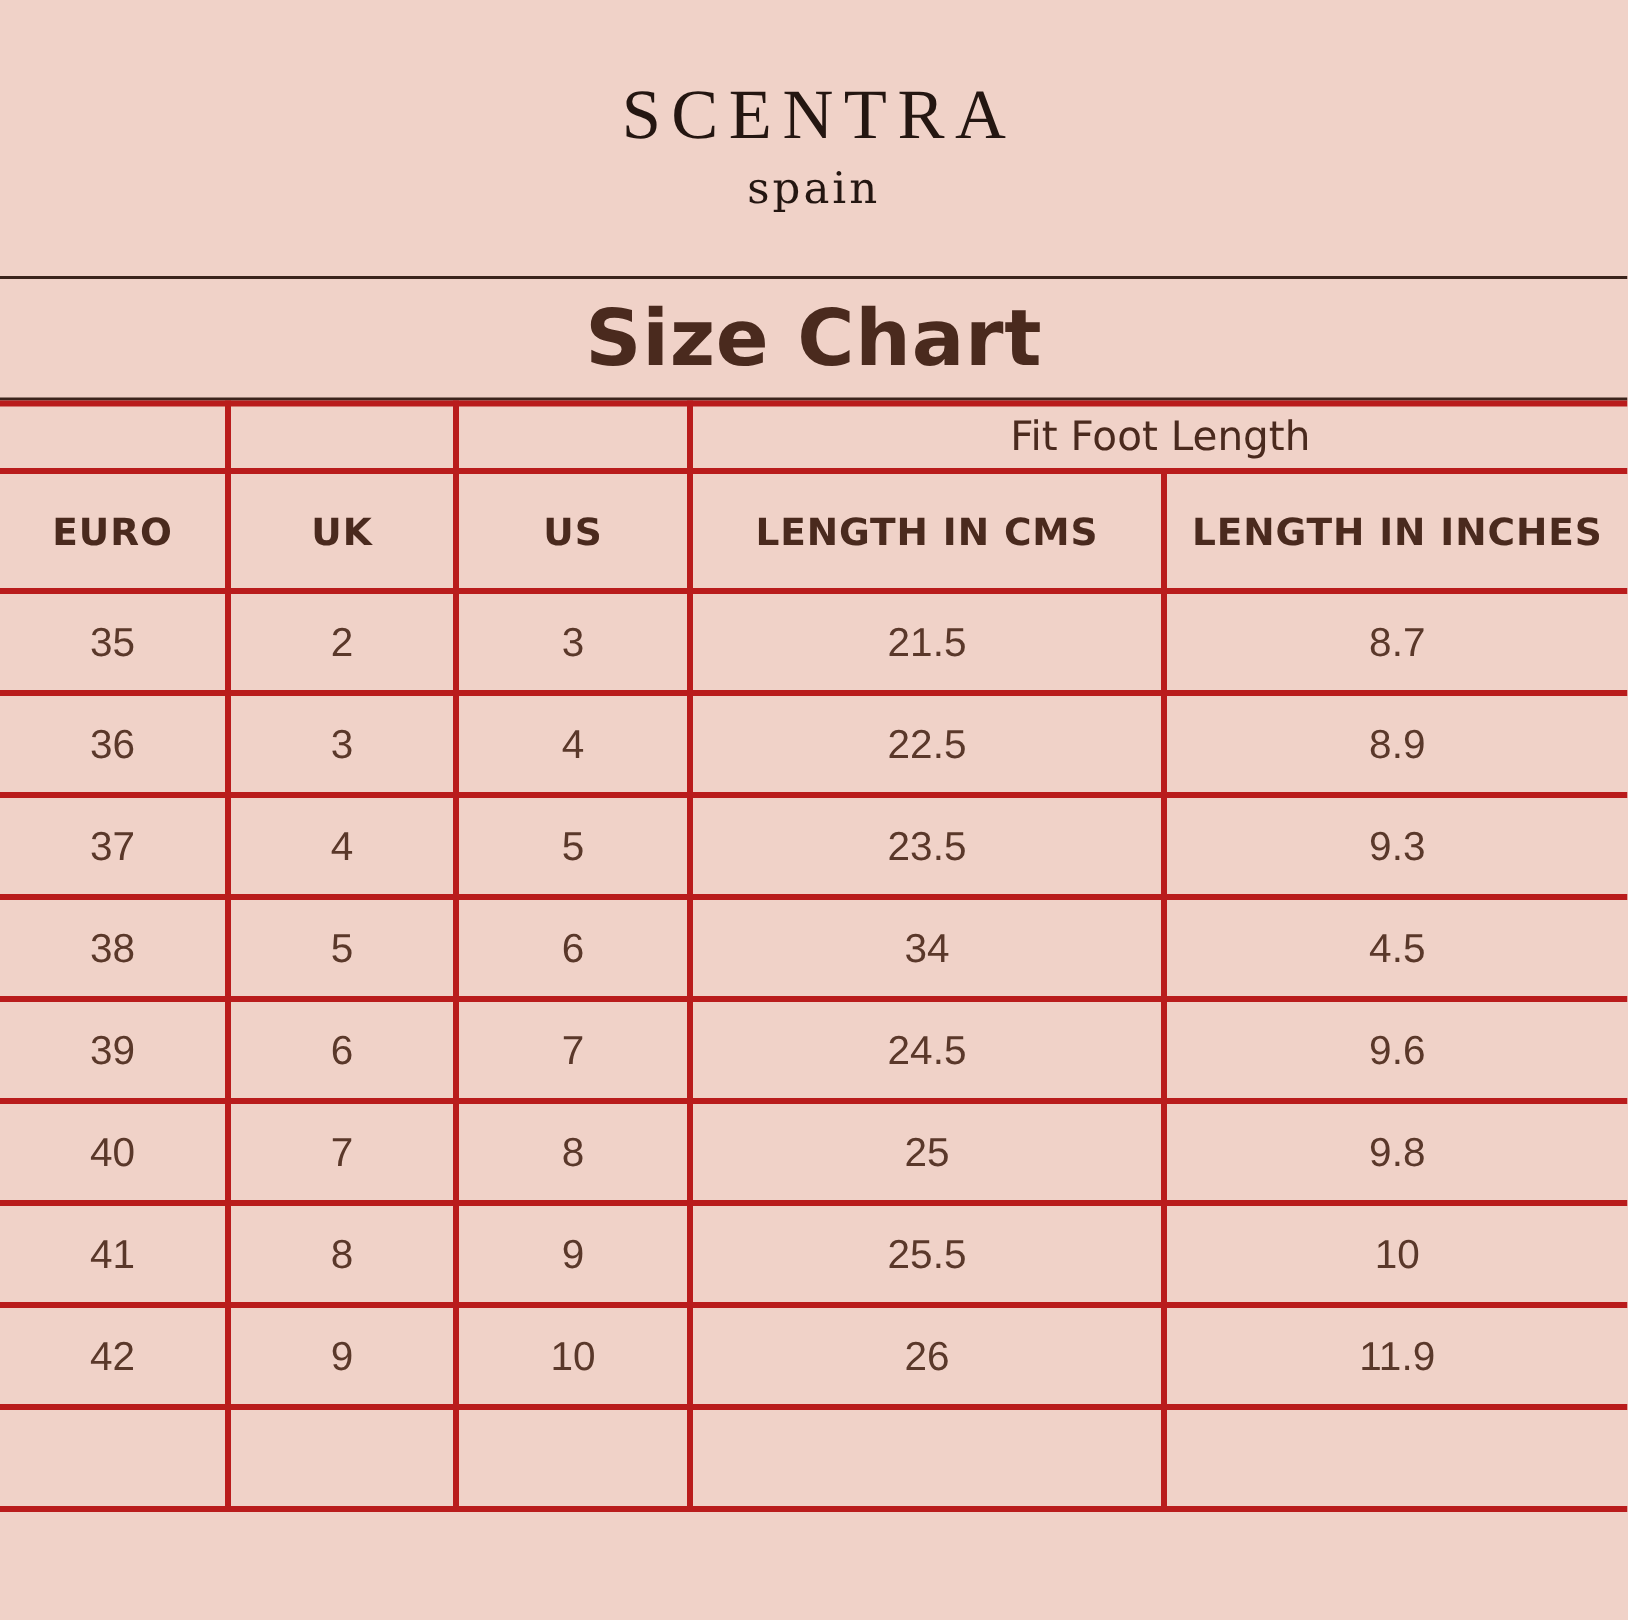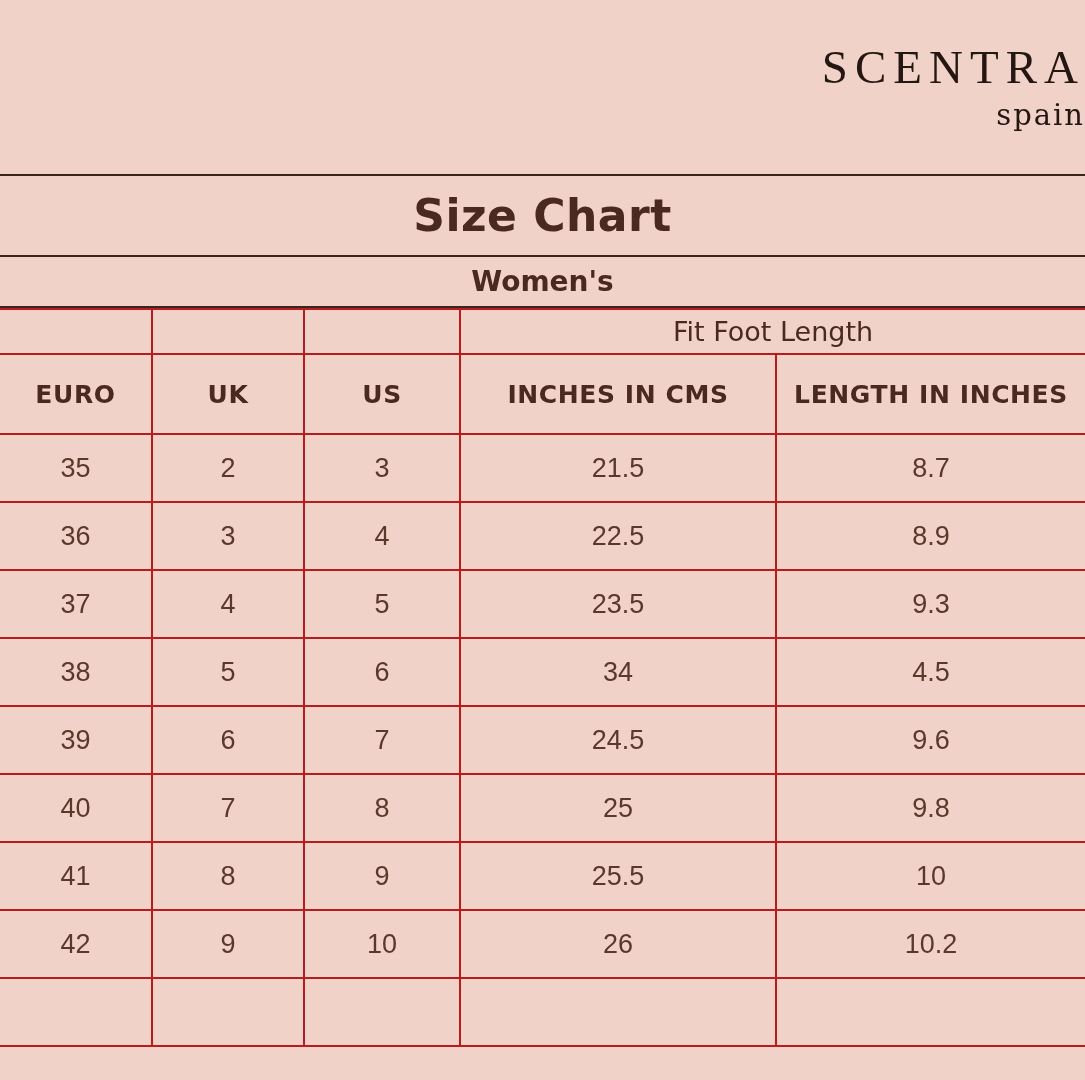--- a/index.html
+++ b/index.html
@@ -20,24 +20,25 @@
     height: 1080px;
     background: #f0d2c8;
     box-sizing: border-box;
   }
 
   
   .brand {
     height: 176px;
     display: flex;
     flex-direction: column;
-    align-items: flex-end;
+    align-items: center;
     justify-content: center;
     border-bottom: 2px solid #3b241c;
     box-sizing: border-box;
+    margin-top: 10px;
   }
   .brand-name {
     font-family: "Liberation Serif", serif;
     font-size: 47px;
     letter-spacing: 7px;
     color: #241611;
     line-height: 1;
     margin-bottom: 6px;
     padding-left: 7px;
   }
@@ -55,21 +56,21 @@
     height: 81px;
     display: flex;
     align-items: center;
     justify-content: center;
     border-bottom: 2px solid #3b241c;
     box-sizing: border-box;
   }
   .title-row .title-text {
     font-family: "DejaVu Sans", sans-serif;
     font-weight: bold;
-    font-size: 44px;
+    font-size: 52px;
     color: #4a2a1e;
     letter-spacing: 0.5px;
   }
   .subtitle-row {
     height: 51px;
     display: flex;
     align-items: center;
     justify-content: center;
     border-bottom: 2px solid #3b241c;
     box-sizing: border-box;
@@ -82,21 +83,21 @@
   }
 
   
   table.size-table {
     width: 100%;
     border-collapse: collapse;
     table-layout: fixed;
   }
   table.size-table td,
   table.size-table th {
-    border: 2px solid #b91c1c;
+    border: 4px solid #b91c1c;
     text-align: center;
     vertical-align: middle;
     color: #4a2a1e;
     box-sizing: border-box;
   }
   table.size-table .no-left {
     border-left: none;
   }
   table.size-table .no-right {
     border-right: none;
@@ -138,44 +139,41 @@
 
   <div class="brand">
     <div class="brand-name">SCENTRA</div>
     <div class="brand-sub">spain</div>
   </div>
 
   <div class="title-row">
     <div class="title-text">Size Chart</div>
   </div>
 
-  <div class="subtitle-row">
-    <div class="subtitle-text">Women's</div>
-  </div>
 
   <table class="size-table">
     <colgroup>
       <col class="col-euro">
         <col class="col-uk">
         <col class="col-us">
         <col class="col-cms">
         <col class="col-in">
     </colgroup>
     <tbody>
       <tr class="group-row">
         <td class="no-left"></td>
         <td></td>
         <td></td>
         <td colspan="2" class="no-right">Fit Foot Length</td>
       </tr>
       <tr class="head-row">
         <th class="no-left">EURO</th>
         <th>UK</th>
         <th>US</th>
-        <th>INCHES IN CMS</th>
+        <th>LENGTH IN CMS</th>
         <th class="no-right">LENGTH IN INCHES</th>
       </tr>
 
       <tr class="data-row">
         <td class="euro-cell no-left">35</td>
         <td>2</td>
         <td>3</td>
         <td>21.5</td>
         <td class="no-right">8.7</td>
       </tr>
@@ -219,21 +217,21 @@
         <td>8</td>
         <td>9</td>
         <td>25.5</td>
         <td class="no-right">10</td>
       </tr>
       <tr class="data-row">
         <td class="euro-cell no-left">42</td>
         <td>9</td>
         <td>10</td>
         <td>26</td>
-        <td class="no-right">10.2</td>
+        <td class="no-right">11.9</td>
       </tr>
       <tr class="data-row">
         <td class="euro-cell no-left"></td>
         <td></td>
         <td></td>
         <td></td>
         <td class="no-right"></td>
       </tr>
     </tbody>
   </table>

